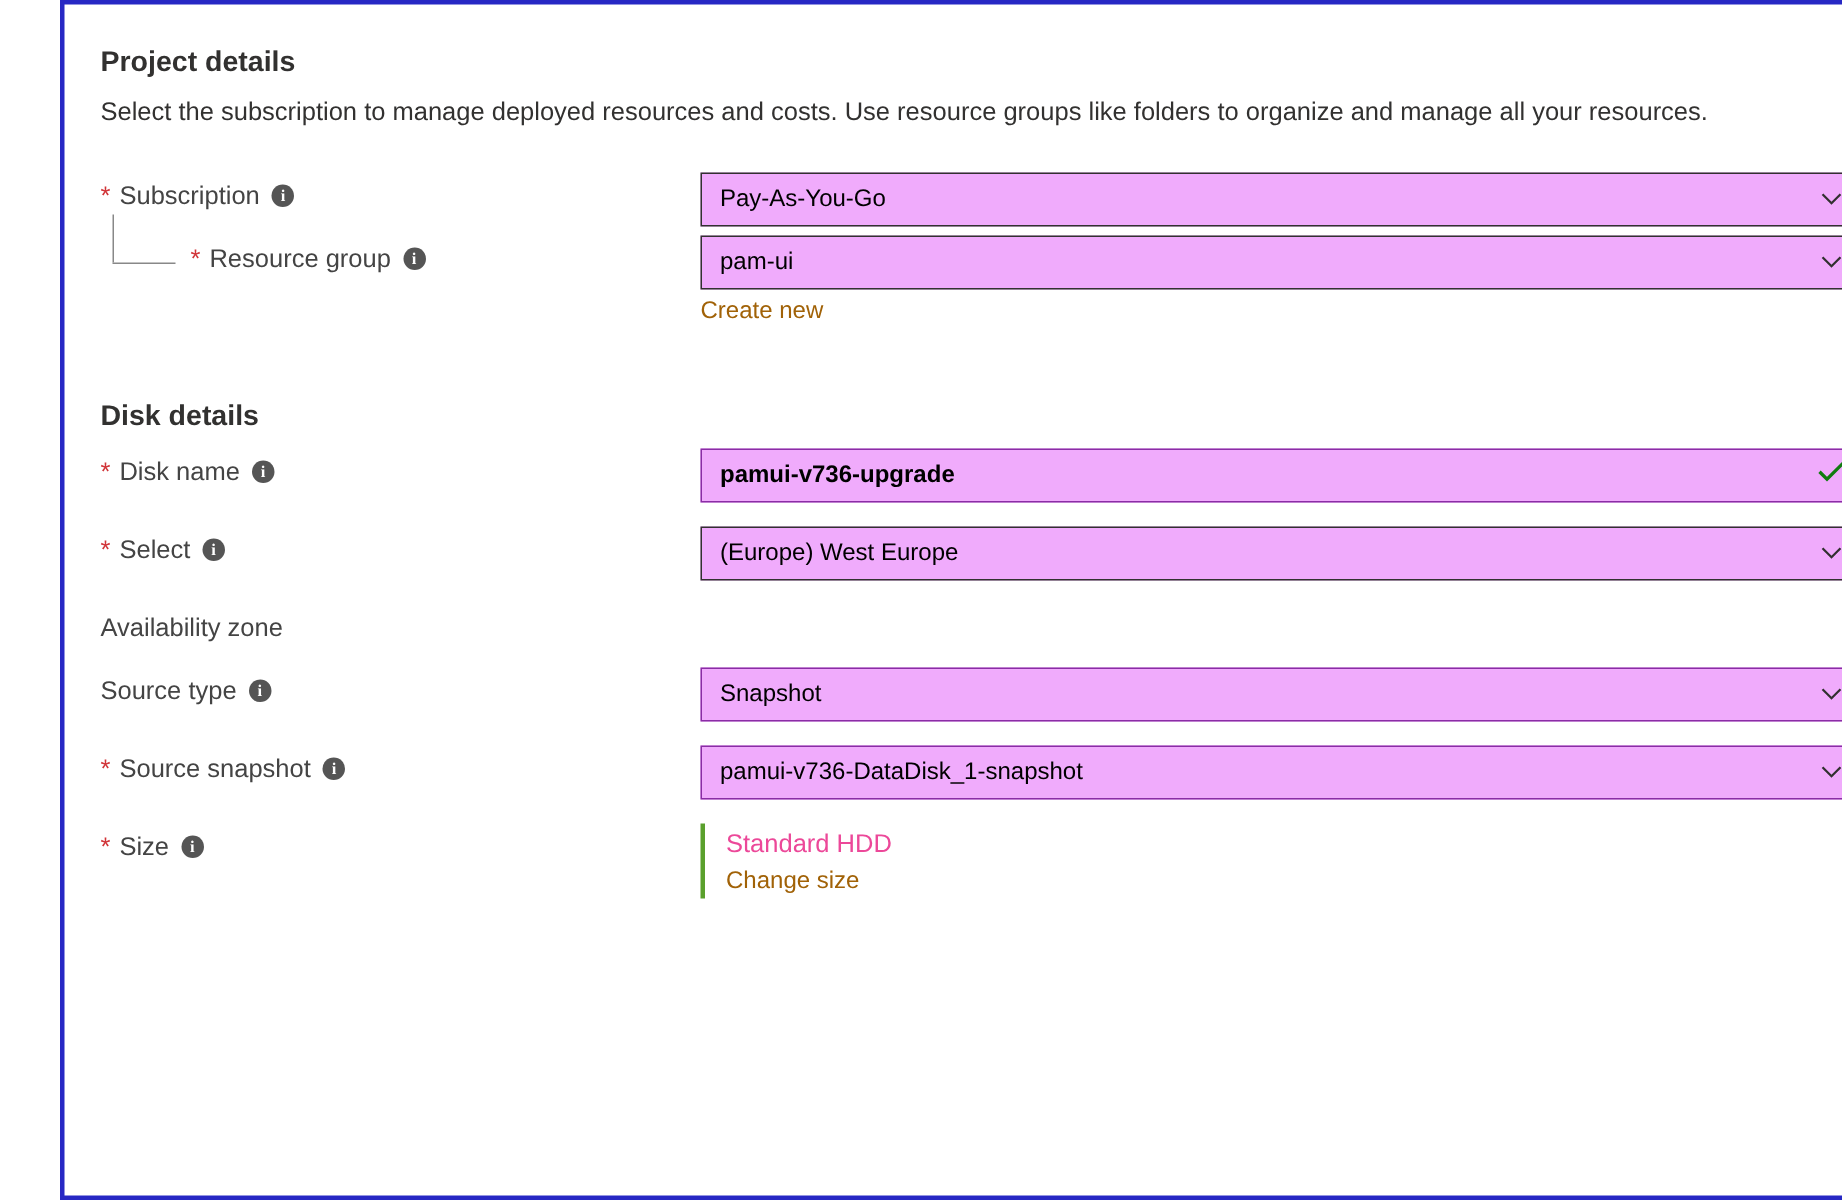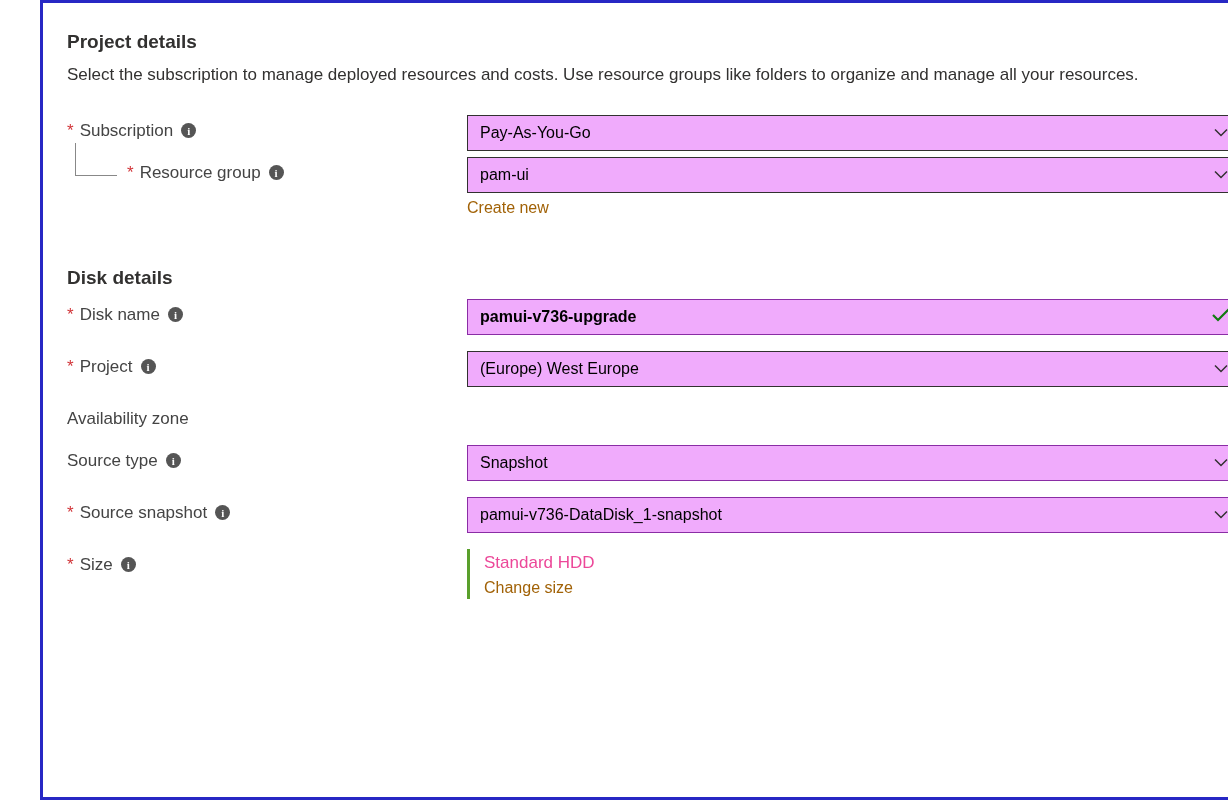--- a/index.html
+++ b/index.html
@@ -208,21 +208,21 @@
               <path d="M1 7l5 5L17 1" fill="none" stroke="#107c10" stroke-width="2.2"></path>
             </svg>
         </span>
       </div>
     </div>
   </div>
 
   <div class="form-row">
     <div class="label-col">
       <span class="req">*</span>
-      <span>Project</span>
+      <span>Select</span>
       <span class="info-icon">i</span>
     </div>
     <div class="field-col">
       <div class="select-box">
         <span>(Europe) West Europe</span>
         <span class="chevron">
           <svg width="14" height="9" viewBox="0 0 14 9">
               <path d="M1 1l6 6 6-6" fill="none" stroke="#323130" stroke-width="1.5"></path>
             </svg>
         </span>

